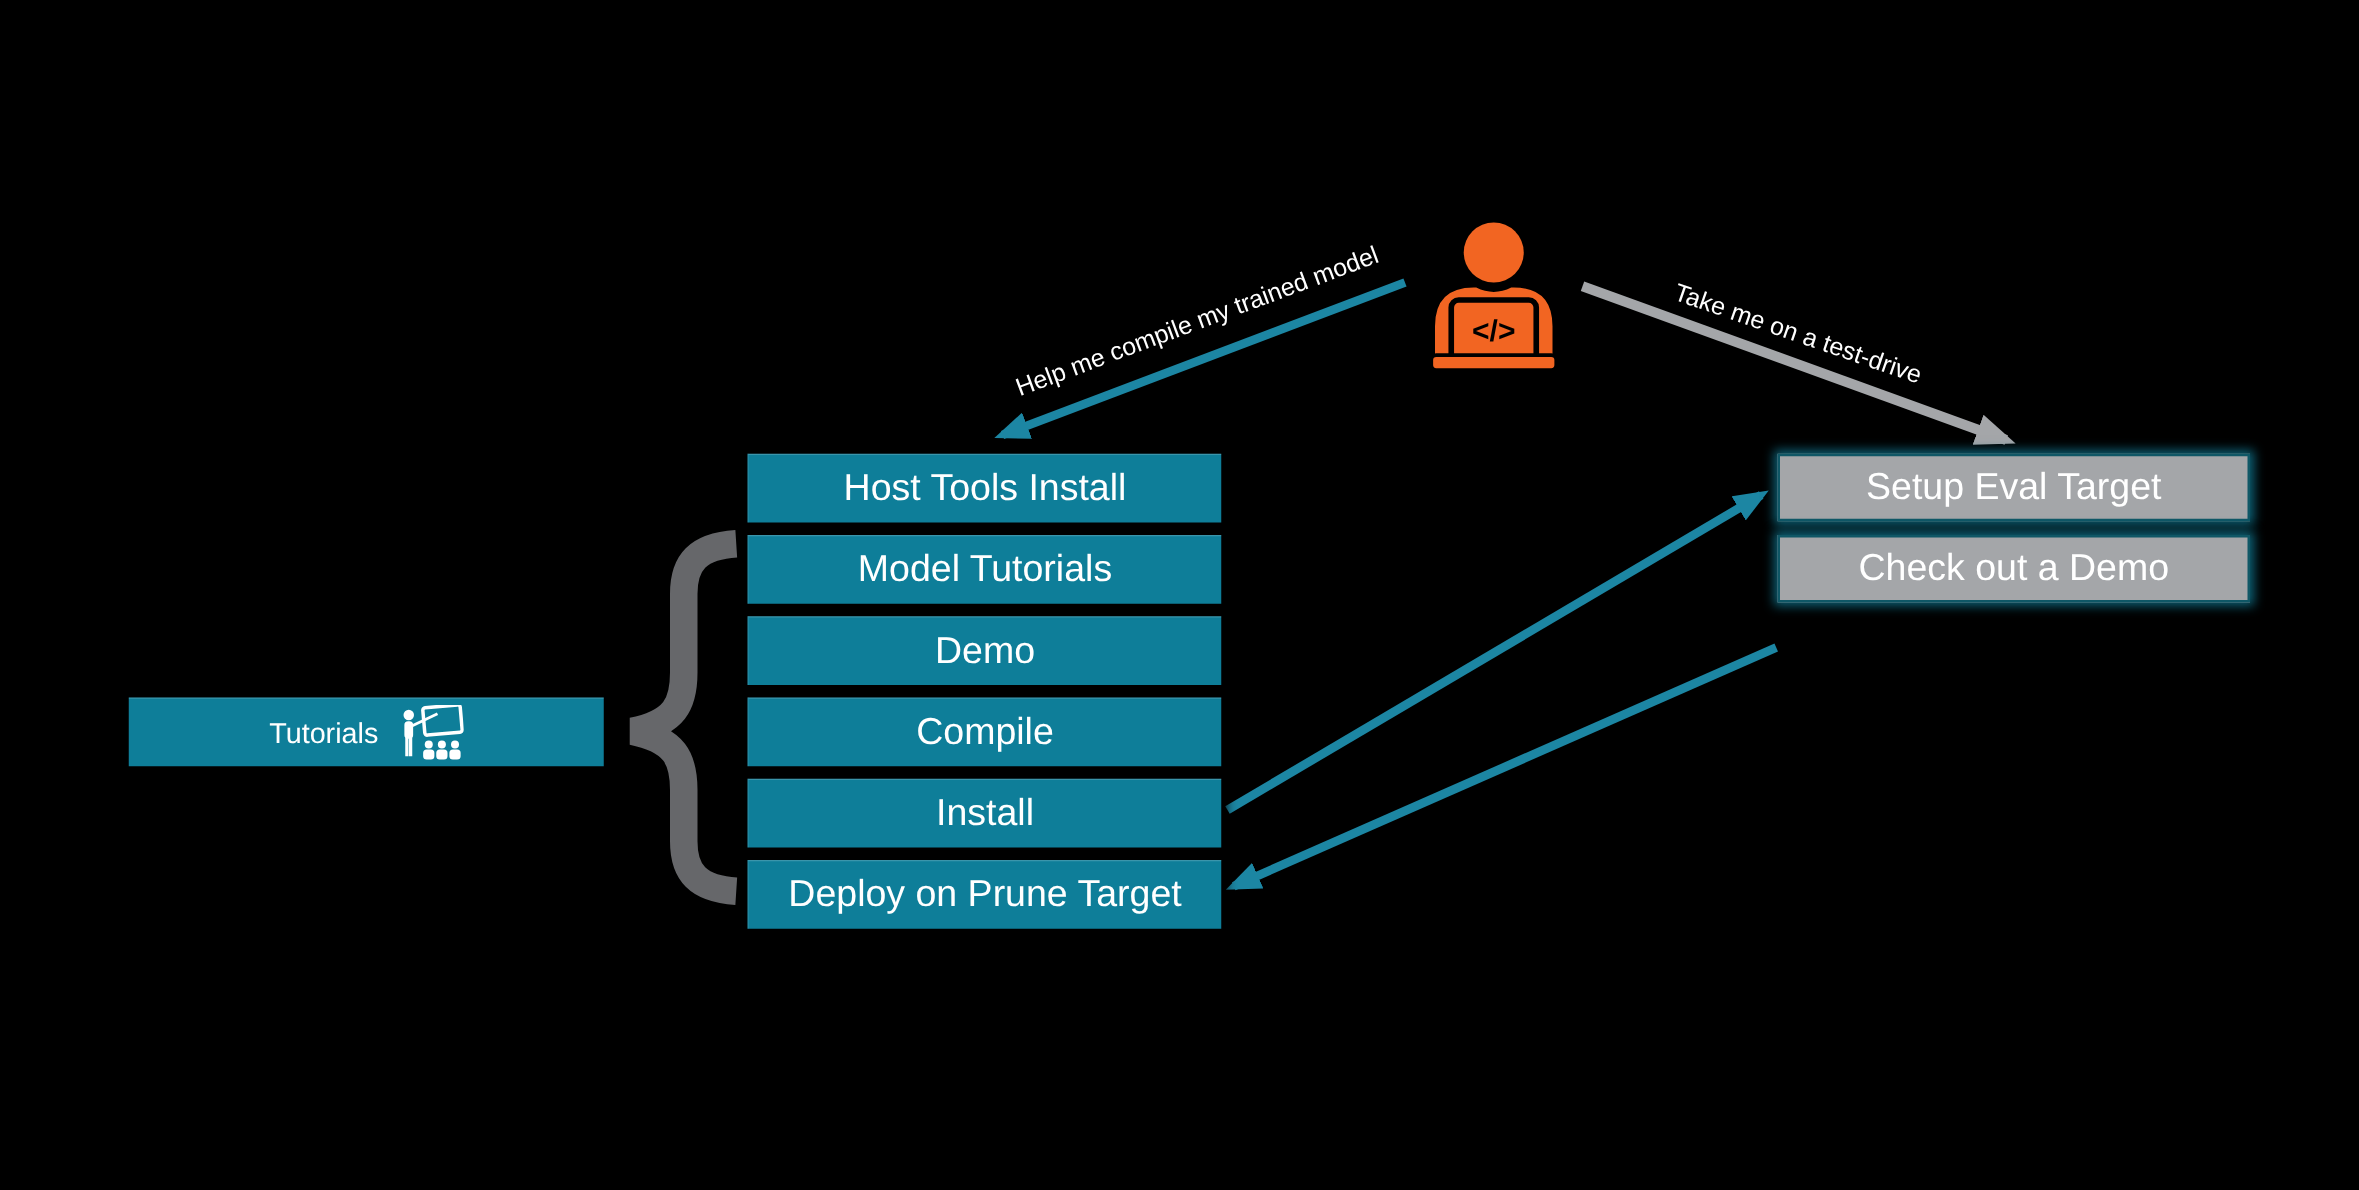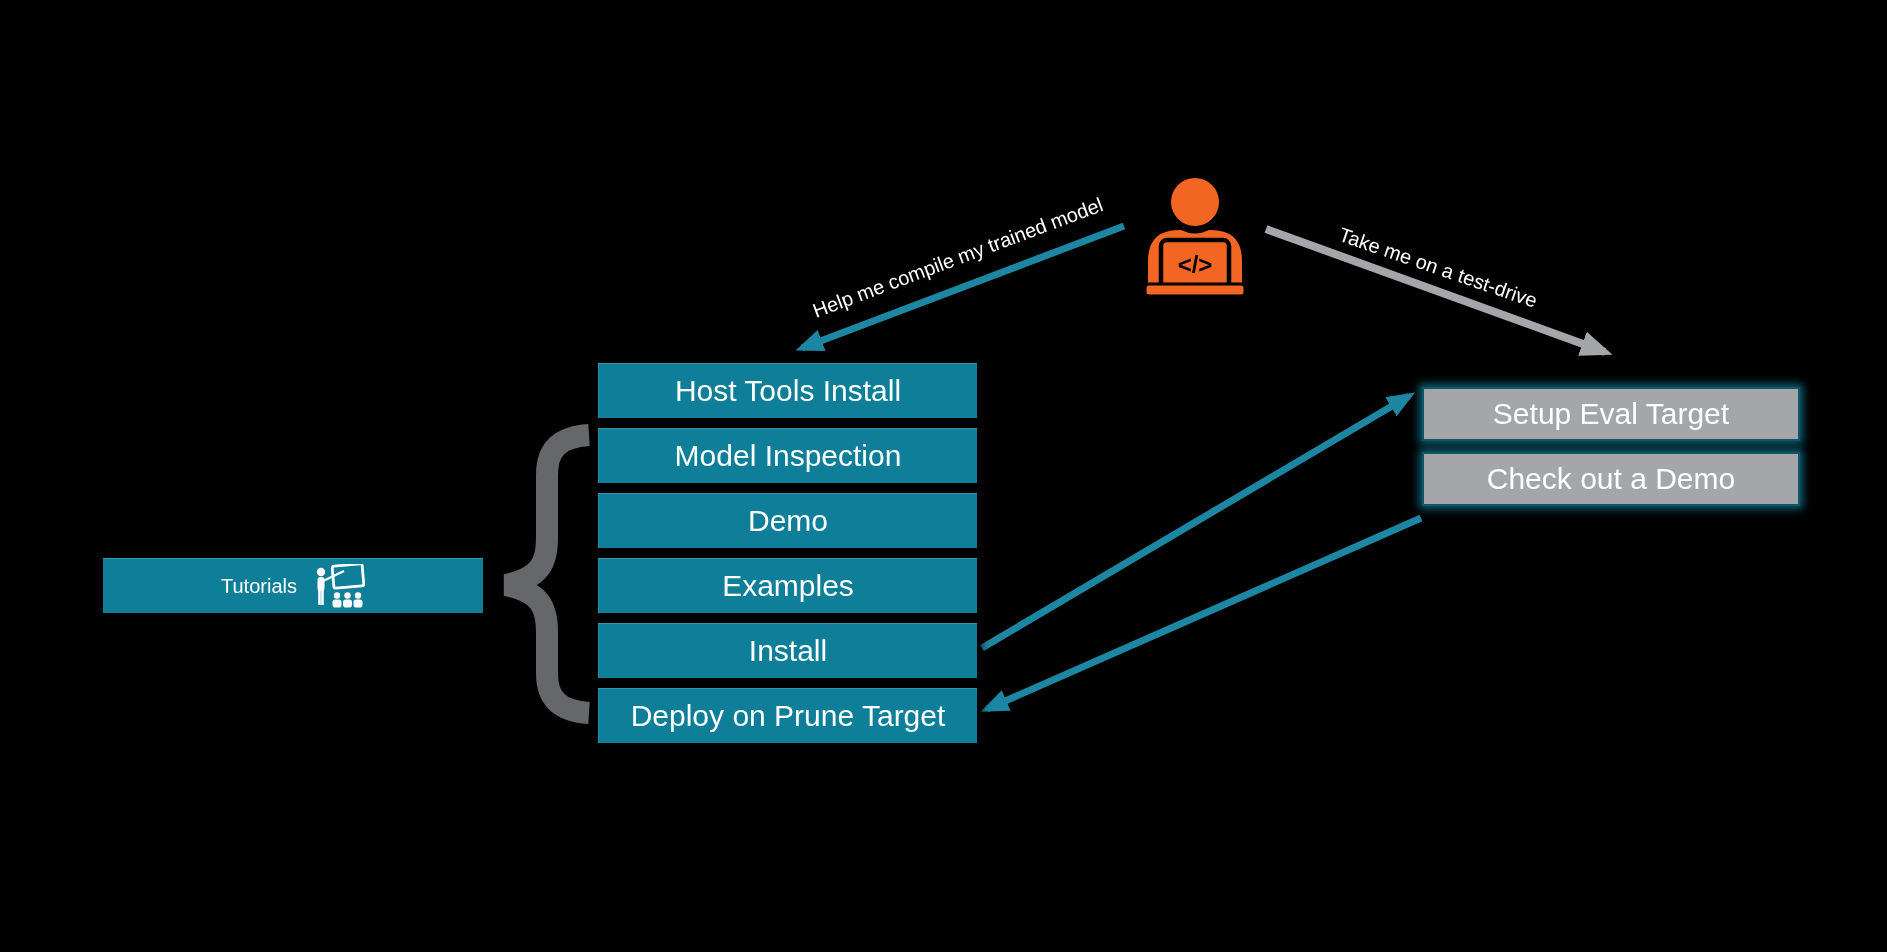--- a/index.html
+++ b/index.html
@@ -9,25 +9,25 @@
 
   .step{position:absolute;width:378px;height:54px;display:flex;align-items:center;
         justify-content:center;color:var(--text,#fff);font-size:30px;line-height:1;
         white-space:nowrap;}
   .step.teal{background:var(--teal,#0E7E99);
         border-top:1px solid rgba(255,255,255,.18);
         border-left:1px solid rgba(255,255,255,.10);
         box-shadow:4px 5px 8px rgba(0,0,0,.9);}
   .step.gray{background:var(--gray,#A4A6A9);
         border:2px solid #0F5766;width:374px;height:50px;
-        box-shadow:0 0 8px 3px rgba(18,128,156,.75);margin-top:24px;}
+        box-shadow:0 0 8px 3px rgba(18,128,156,.75);}
 
   .tutorials{position:absolute;left:103px;top:558px;width:380px;height:54px;
         background:var(--teal,#0E7E99);display:flex;align-items:center;justify-content:center;
-        gap:16px;color:var(--text,#fff);font-size:20px;
+        gap:16px;color:var(--text,#fff);font-size:23px;
         border-top:1px solid rgba(255,255,255,.18);box-shadow:4px 5px 8px rgba(0,0,0,.9);}
 
   .arrow-label{position:absolute;color:var(--text,#fff);font-size:20px;white-space:nowrap;}
   #lbl-left {left:958px;top:258px;transform:translate(-50%,-50%) rotate(-20.5deg);}
   #lbl-right{left:1438px;top:268px;transform:translate(-50%,-50%) rotate(19deg);}
 
   .line-teal{stroke:var(--teal-arrow,#1C86A3);fill:none;}
   .line-gray{stroke:var(--gray,#A4A6A9);fill:none;}
   .head-teal{fill:var(--teal-arrow,#1C86A3);}
   .head-gray{fill:var(--gray,#A4A6A9);}
@@ -70,27 +70,27 @@
     <path class="orange-fill" d="M5,114 V84 Q5,52 38,53 Q52,60 66,53 Q99,52 99,84 V114 Z"></path>
     <rect x="18" y="63" width="68" height="50" rx="6" class="orange-fill" stroke="#000" stroke-width="4.5"></rect>
     <text x="52" y="96" text-anchor="middle" font-size="24" font-weight="bold" font-family="Liberation Sans, sans-serif" fill="#000">&lt;/&gt;</text>
     <rect x="2" y="107" width="100" height="12" rx="4" class="orange-fill" stroke="#000" stroke-width="3"></rect>
   </svg>
 
   <div class="step teal" style="left:598px;top:363px">
     <span>Host Tools Install</span>
     </div>
   <div class="step teal" style="left:598px;top:428px">
-    <span>Model Inspection</span>
+    <span>Model Tutorials</span>
     </div>
   <div class="step teal" style="left:598px;top:493px">
     <span>Demo</span>
     </div>
   <div class="step teal" style="left:598px;top:558px">
-    <span>Examples</span>
+    <span>Compile</span>
     </div>
   <div class="step teal" style="left:598px;top:623px">
     <span>Install</span>
     </div>
   <div class="step teal" style="left:598px;top:688px">
     <span>Deploy on Prune Target</span>
     </div>
 
   <div class="step gray" style="left:1422px;top:363px">
     <span>Setup Eval Target</span>

